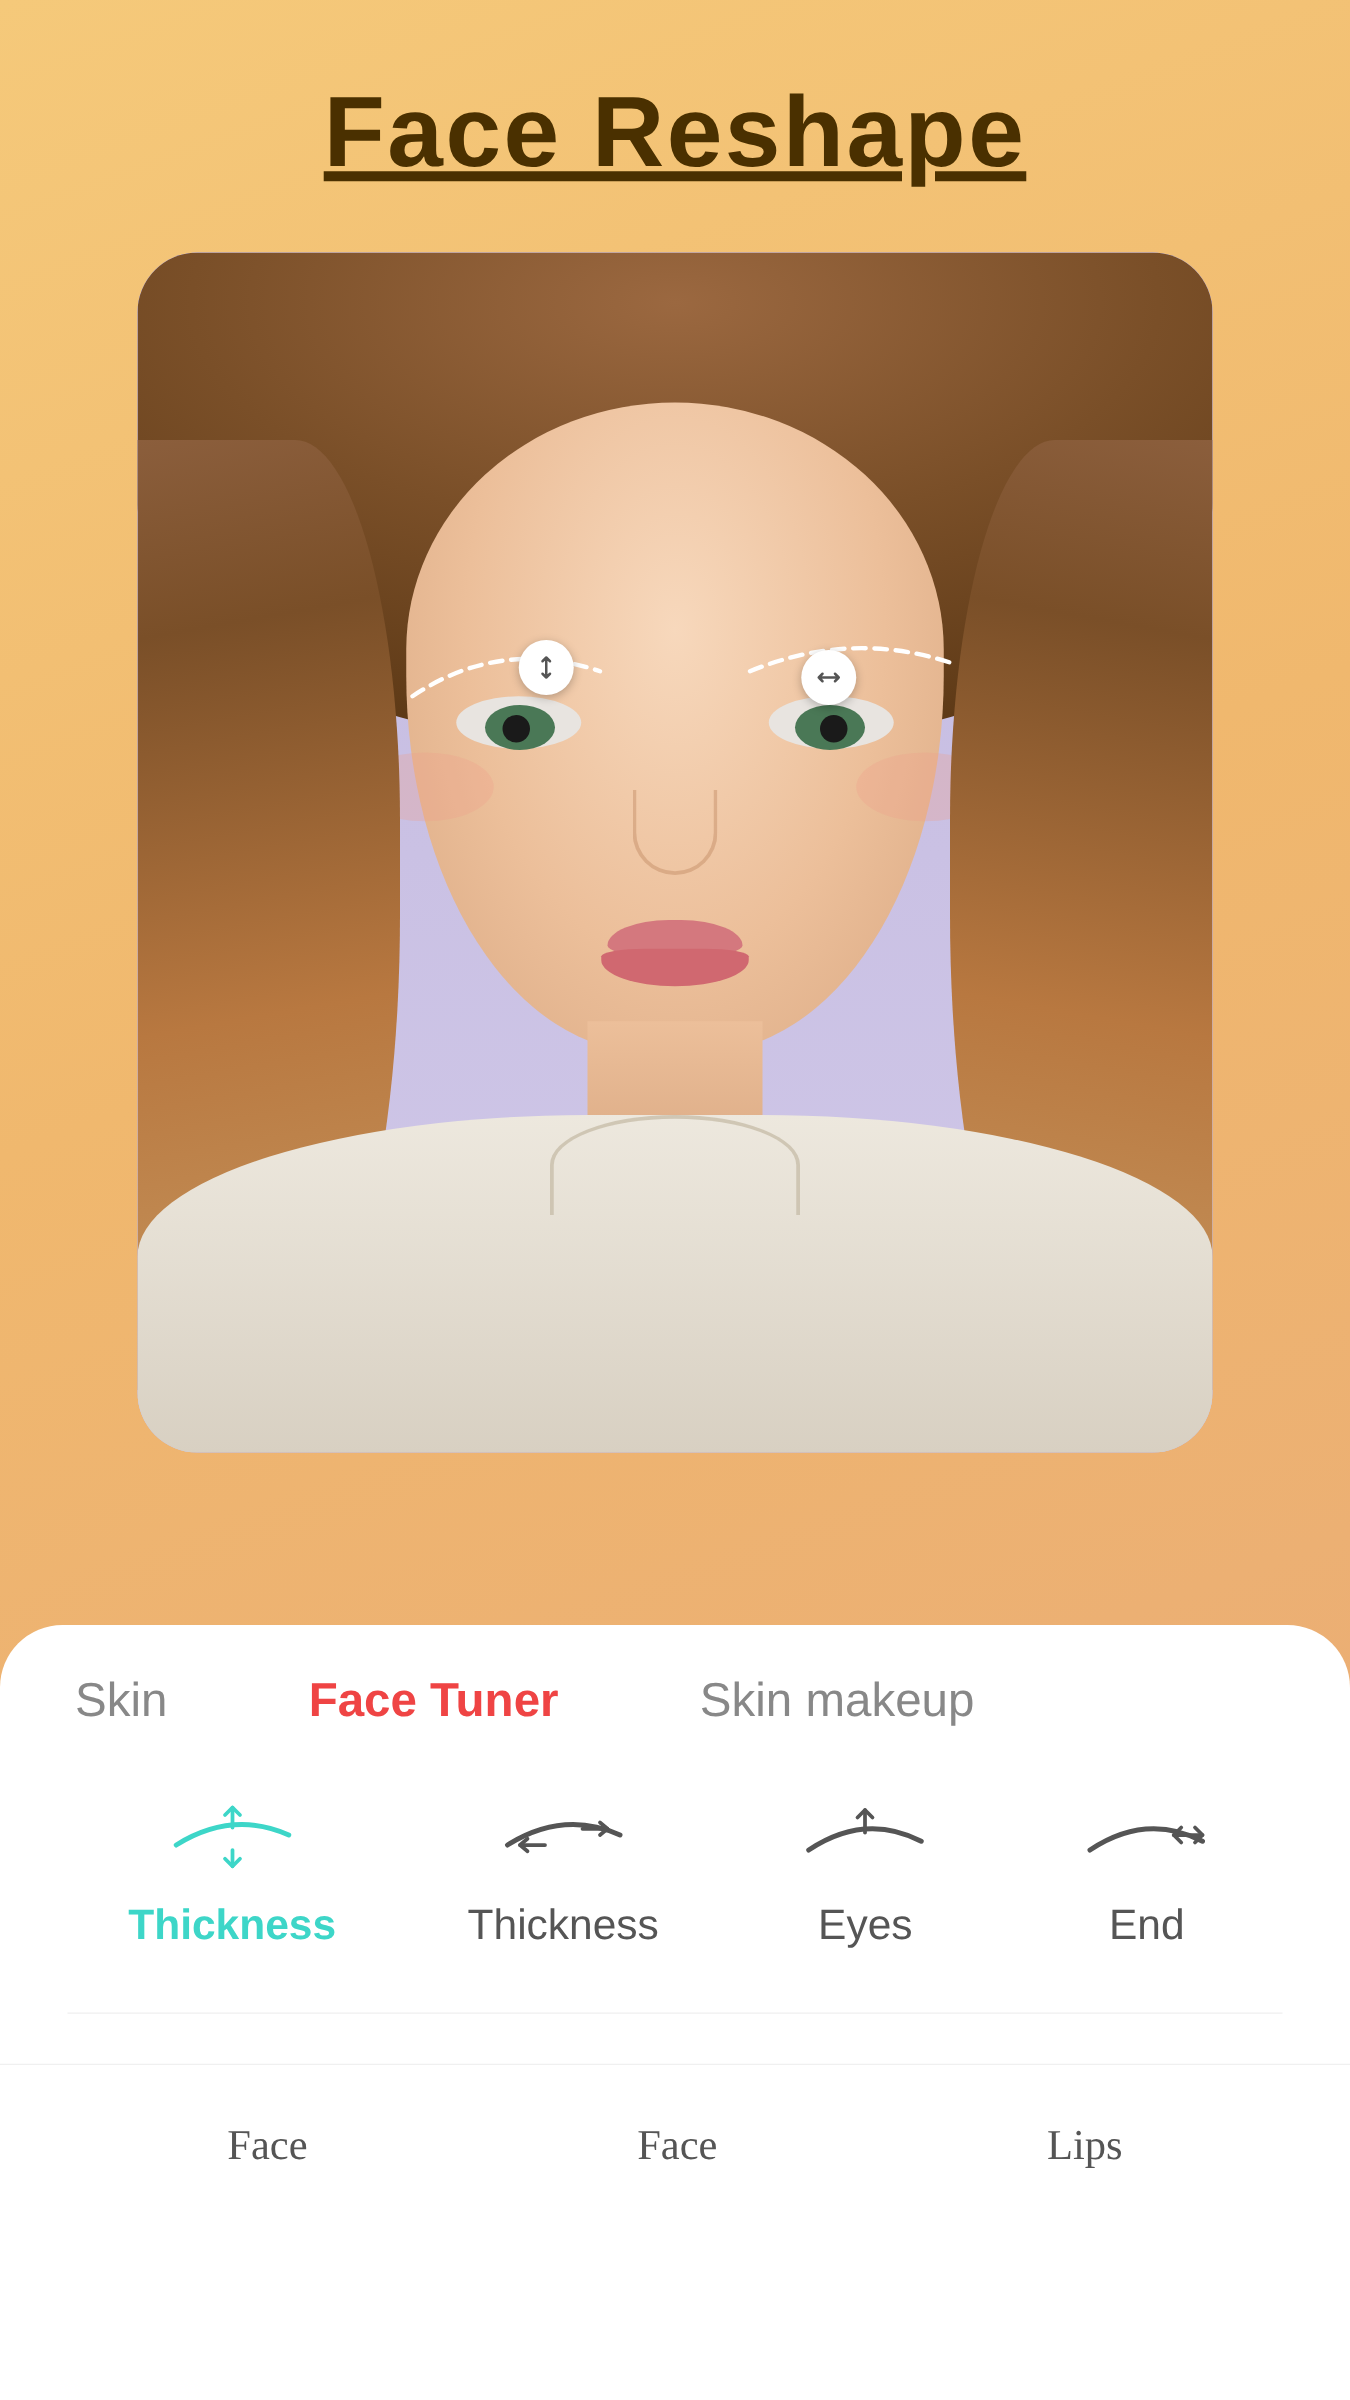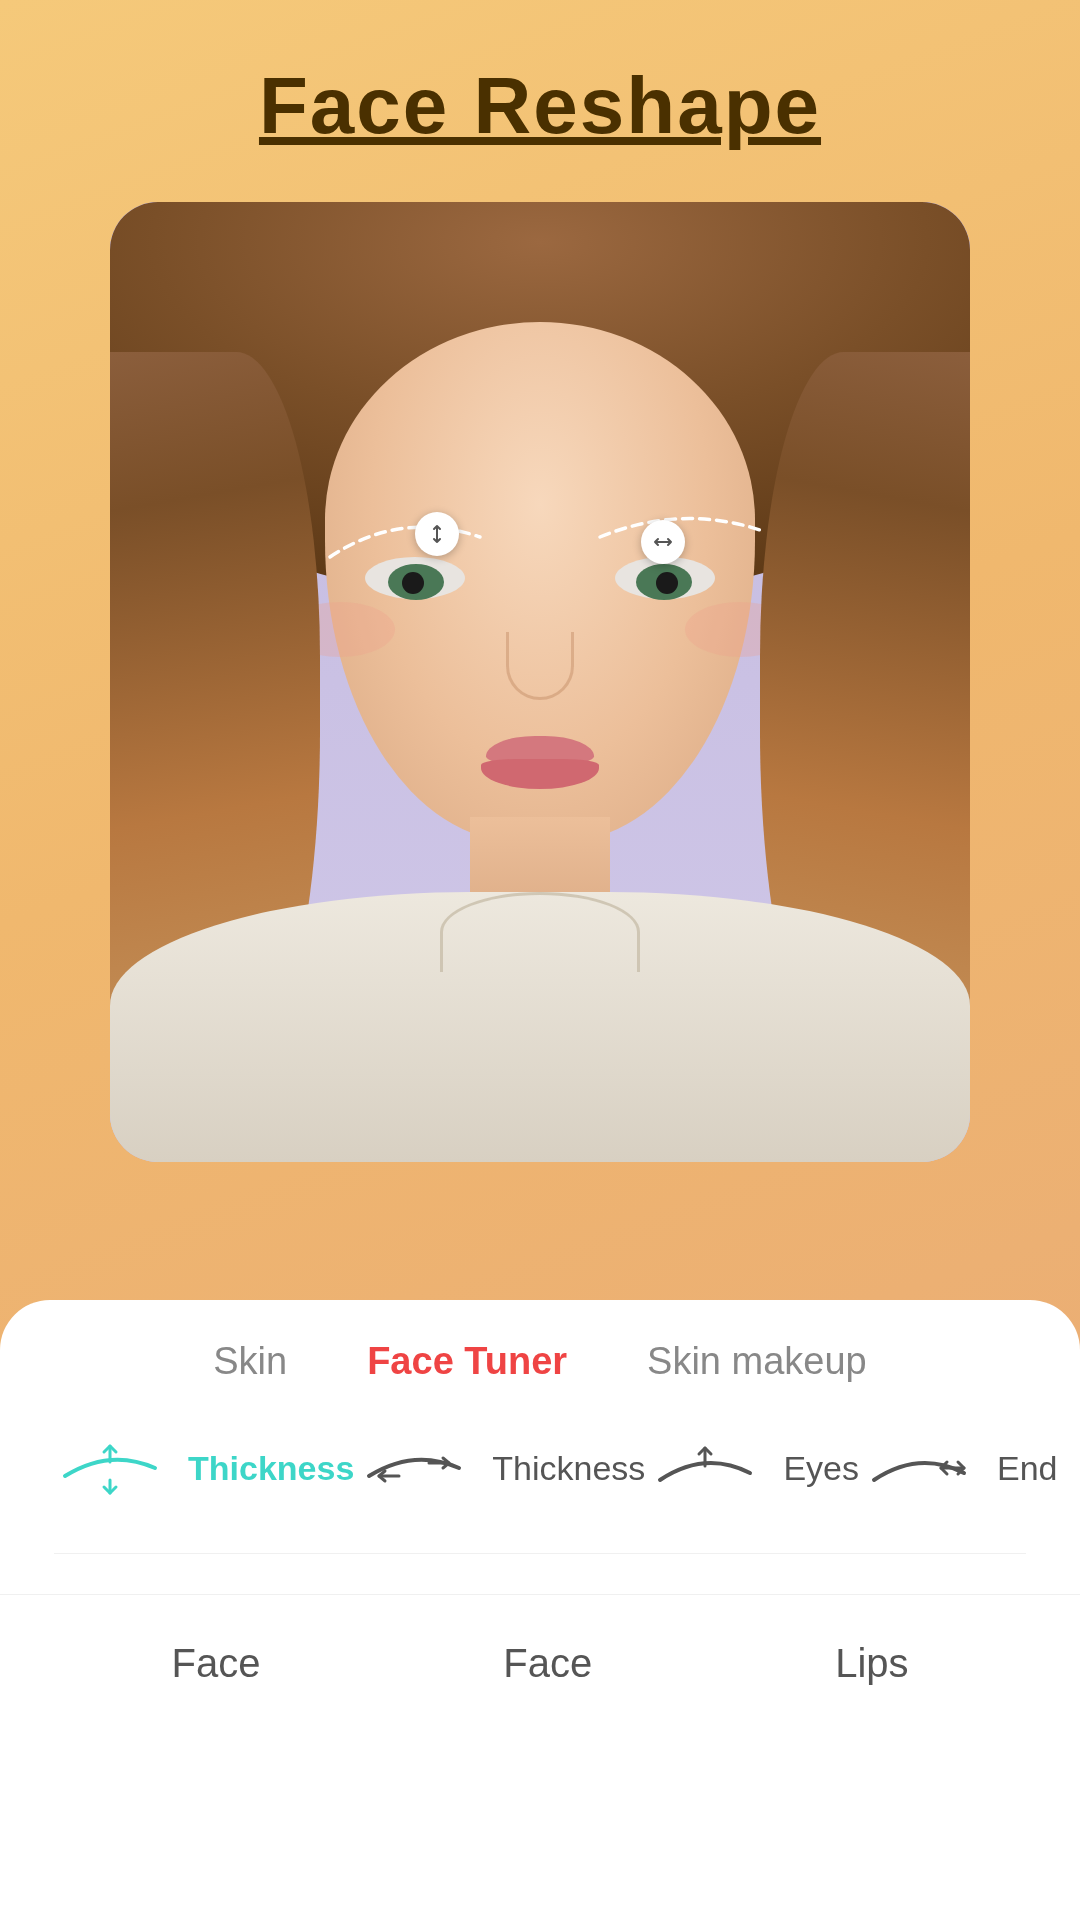--- a/index.html
+++ b/index.html
@@ -73,22 +73,22 @@
       left: 0; right: 0;
       height: 620px;
       background: white;
       border-radius: 50px 50px 0 0;
       padding: 40px 0 30px;
     }
 
     
     .category-tabs {
       display: flex;
-      justify-content: center;
-      gap: 80px;
+      justify-content: flex-start;
+      gap: 113px;
       padding: 0 60px;
       margin-bottom: 50px;
     }
 
     .tab-item {
       font-size: 38px;
       color: #888;
       font-weight: 500;
       cursor: pointer;
     }
@@ -101,21 +101,21 @@
     
     .tool-options {
       display: flex;
       justify-content: space-around;
       padding: 0 50px;
       margin-bottom: 50px;
     }
 
     .tool-item {
       display: flex;
-      flex-direction: row;
+      flex-direction: column;
       align-items: center;
       gap: 18px;
       cursor: pointer;
     }
 
     .tool-icon {
       height: 70px;
       display: flex;
       align-items: center;
       justify-content: center;
@@ -139,26 +139,27 @@
 
     
     .bottom-nav {
       display: flex;
       justify-content: space-around;
       padding: 30px 50px 0;
       border-top: 1px solid #f0f0f0;
     }
 
     .nav-item {
-      font-size: 40px;
+      font-size: 34px;
       color: #555;
       font-weight: 500;
       padding: 16px 30px;
       border-radius: 50px;
       cursor: pointer;
+      font-family: Liberation Serif, serif;
     }
 
     .nav-item.active {
       background: #3dd6c8;
       color: white;
       font-weight: 600;
     }
 
     
     .divider {

